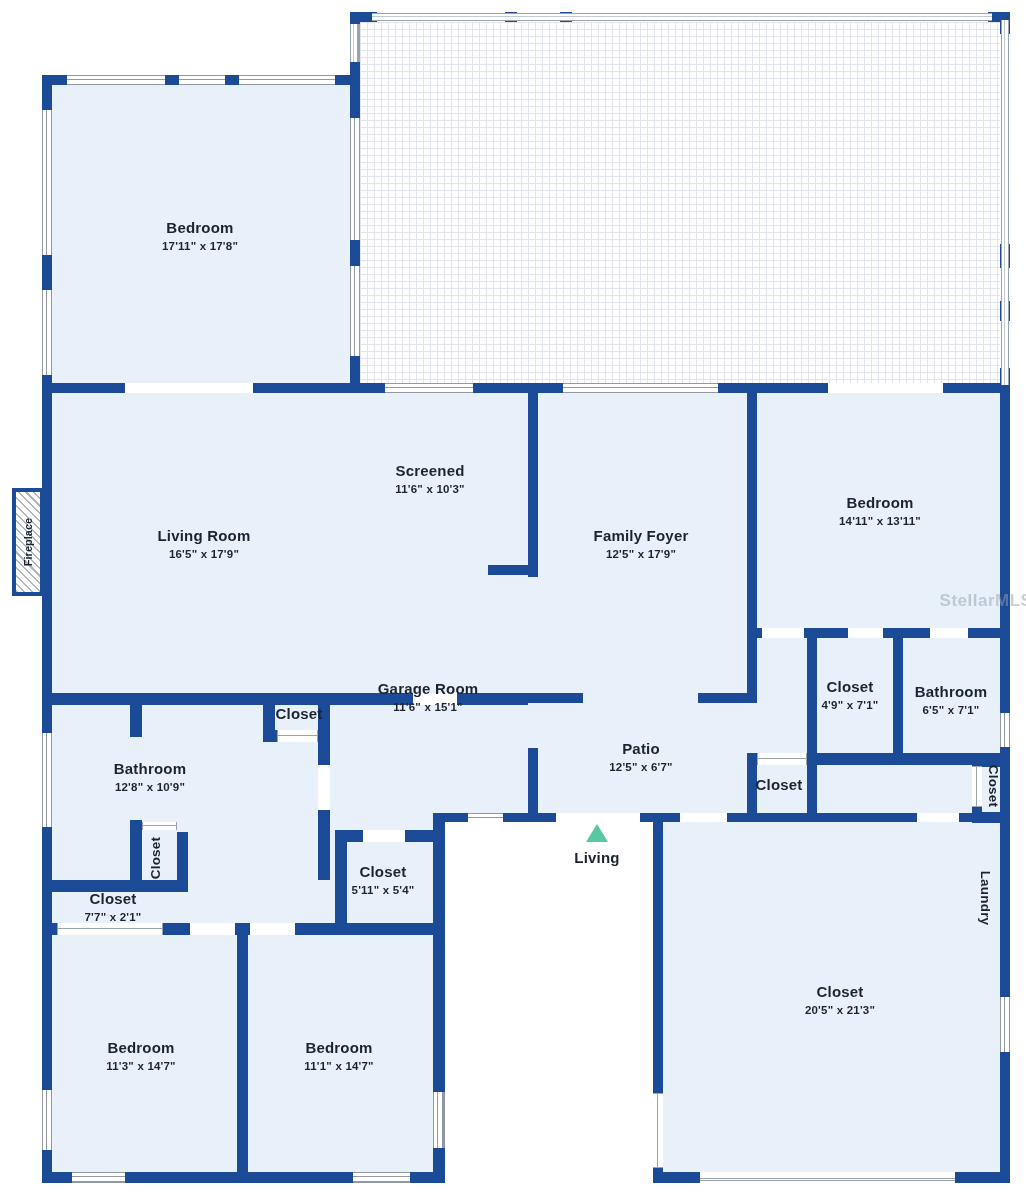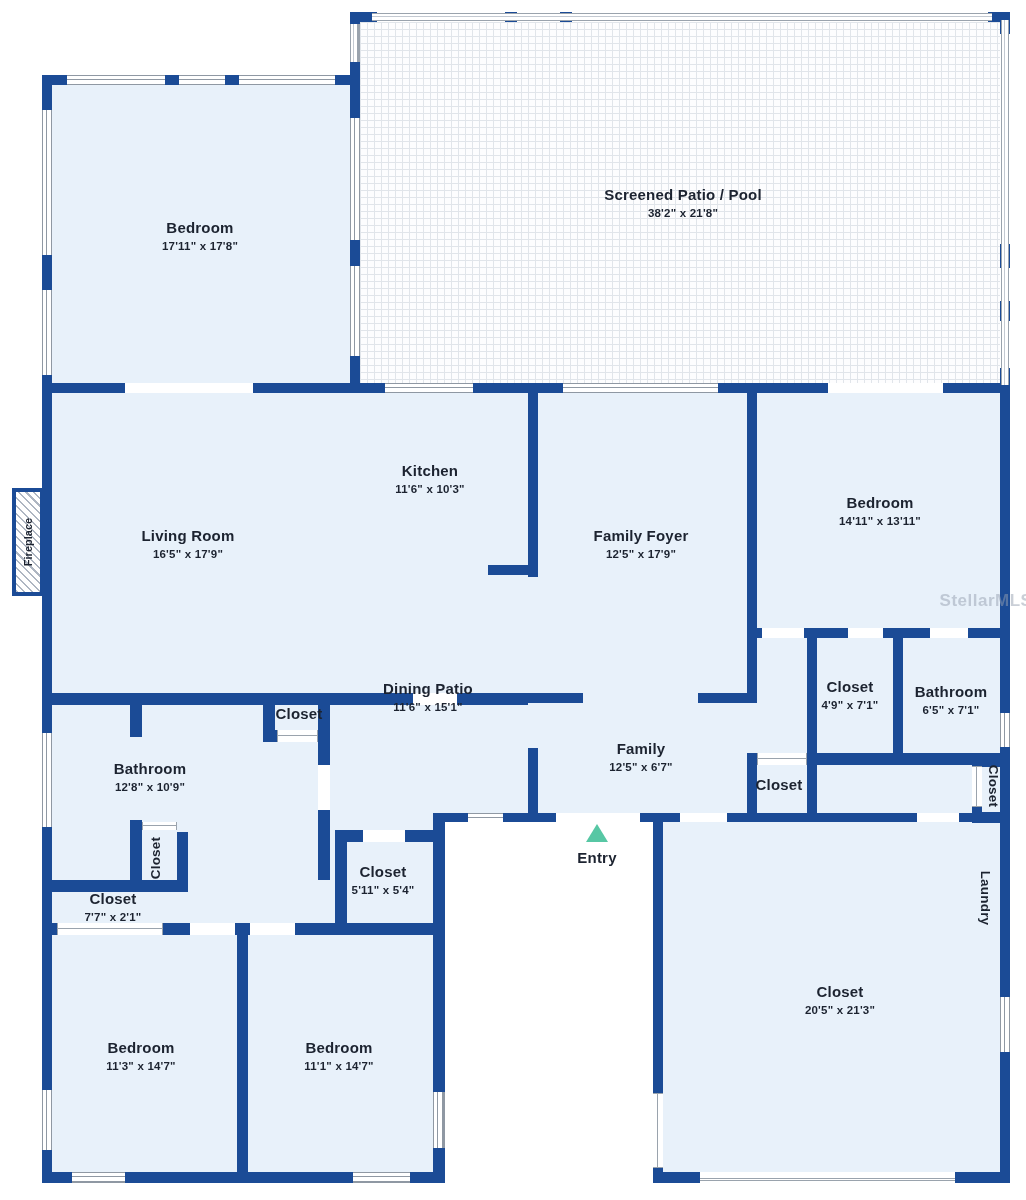--- a/index.html
+++ b/index.html
@@ -142,61 +142,57 @@
     </div>
 
   <div class="fireplace-box">
     <span class="nm">Fireplace</span>
   </div>
 
   <div class="lbl" style="left:200px;top:236px">
     <span class="nm">Bedroom</span>
     <span class="dm">17'11" x 17'8"</span>
   </div>
-  <div class="lbl" style="left:683px;top:203px">
-    <span class="nm">Screened Patio / Pool</span>
-    <span class="dm">38'2" x 21'8"</span>
-  </div>
   <div class="lbl" style="left:430px;top:479px">
-    <span class="nm">Kitchen</span>
+    <span class="nm">Screened</span>
     <span class="dm">11'6" x 10'3"</span>
   </div>
-  <div class="lbl" style="left:188px;top:544px">
+  <div class="lbl" style="left:204px;top:544px">
     <span class="nm">Living Room</span>
     <span class="dm">16'5" x 17'9"</span>
   </div>
   <div class="lbl" style="left:641px;top:544px">
     <span class="nm">Family Foyer</span>
     <span class="dm">12'5" x 17'9"</span>
   </div>
   <div class="lbl" style="left:880px;top:511px">
     <span class="nm">Bedroom</span>
     <span class="dm">14'11" x 13'11"</span>
   </div>
   <div class="lbl" style="left:428px;top:697px">
-    <span class="nm">Dining Patio</span>
+    <span class="nm">Garage Room</span>
     <span class="dm">11'6" x 15'1"</span>
   </div>
   <div class="lbl" style="left:299px;top:714px">
     <span class="nm">Closet</span>
   </div>
   <div class="lbl" style="left:150px;top:777px">
     <span class="nm">Bathroom</span>
     <span class="dm">12'8" x 10'9"</span>
   </div>
   <div class="lbl" style="left:850px;top:695px">
     <span class="nm">Closet</span>
     <span class="dm">4'9" x 7'1"</span>
   </div>
   <div class="lbl" style="left:951px;top:700px">
     <span class="nm">Bathroom</span>
     <span class="dm">6'5" x 7'1"</span>
   </div>
   <div class="lbl" style="left:641px;top:757px">
-    <span class="nm">Family</span>
+    <span class="nm">Patio</span>
     <span class="dm">12'5" x 6'7"</span>
   </div>
   <div class="lbl" style="left:779px;top:785px">
     <span class="nm">Closet</span>
   </div>
   <div class="lbl vlbl vdn" style="left:993px;top:786px">
     <span class="nm">Closet</span>
   </div>
   <div class="lbl vlbl vup" style="left:156px;top:858px">
     <span class="nm">Closet</span>
@@ -220,18 +216,18 @@
   <div class="lbl" style="left:840px;top:1000px">
     <span class="nm">Closet</span>
     <span class="dm">20'5" x 21'3"</span>
   </div>
   <div class="lbl vlbl vdn" style="left:985px;top:898px">
     <span class="nm">Laundry</span>
   </div>
 
   <div class="entry-tri"></div>
   <div class="lbl" style="left:597px;top:858px">
-    <span class="nm">Entry</span>
+    <span class="nm">Living</span>
   </div>
 
   <div class="watermark" style="left:986px;top:601px">StellarMLS</div>
 
 </div>
 
 </body></html>

